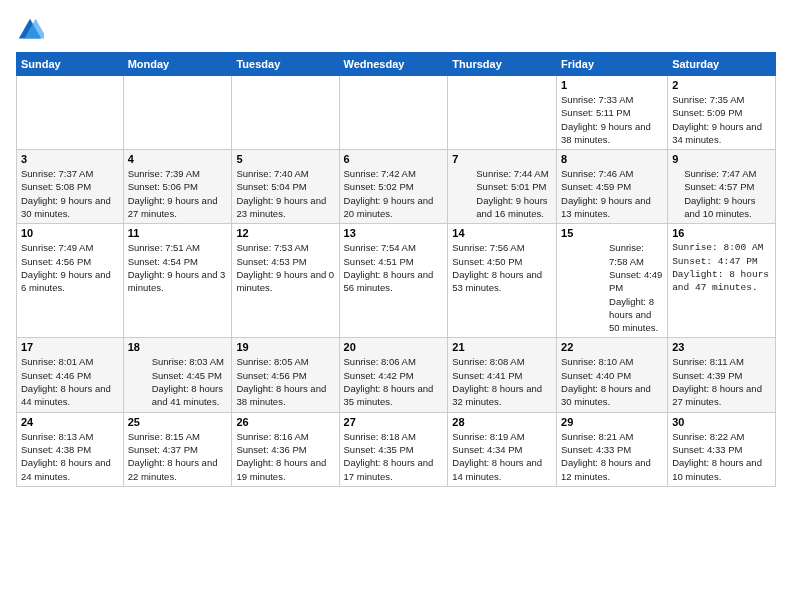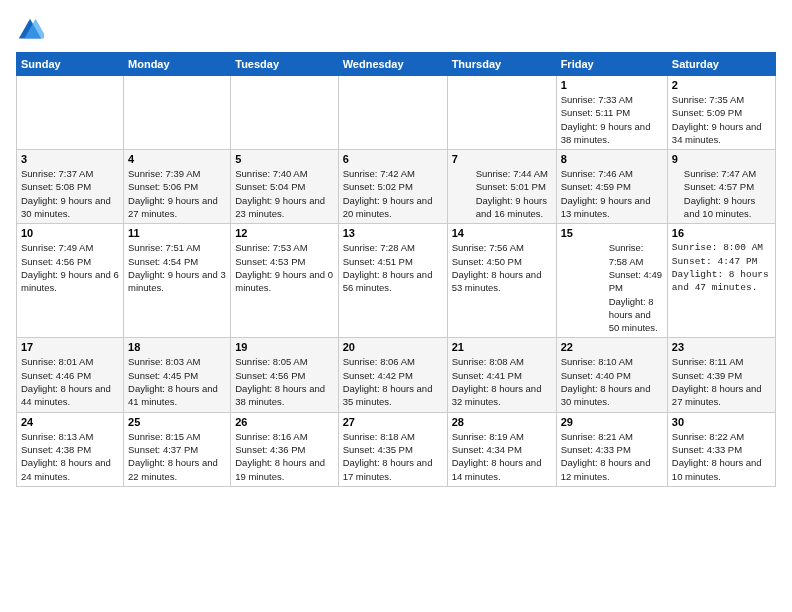--- a/index.html
+++ b/index.html
@@ -197,21 +197,21 @@
 Daylight: 9 hours and 3 minutes.</div>
         </td>
         <td>
           <span class="day-number">12</span>
           <div class="day-info" style="white-space: pre-line;">Sunrise: 7:53 AM
 Sunset: 4:53 PM
 Daylight: 9 hours and 0 minutes.</div>
         </td>
         <td>
           <span class="day-number">13</span>
-          <div class="day-info" style="white-space: pre-line;">Sunrise: 7:28 AM
+          <div class="day-info" style="white-space: pre-line;">Sunrise: 7:54 AM
 Sunset: 4:51 PM
 Daylight: 8 hours and 56 minutes.</div>
         </td>
         <td>
           <span class="day-number">14</span>
           <div class="day-info" style="white-space: pre-line;">Sunrise: 7:56 AM
 Sunset: 4:50 PM
 Daylight: 8 hours and 53 minutes.</div>
         </td>
         <td>
@@ -229,21 +229,21 @@
       </tr>
       <tr>
         <td>
           <span class="day-number">17</span>
           <div class="day-info" style="white-space: pre-line;">Sunrise: 8:01 AM
 Sunset: 4:46 PM
 Daylight: 8 hours and 44 minutes.</div>
         </td>
         <td>
           <span class="day-number">18</span>
-          <div class="day-info" style="white-space: pre-line;">Sunrise: 8:03 AM
+          <div class="day-info" style="white-space: pre-line; margin-left: 24px;">Sunrise: 8:03 AM
 Sunset: 4:45 PM
 Daylight: 8 hours and 41 minutes.</div>
         </td>
         <td>
           <span class="day-number">19</span>
           <div class="day-info" style="white-space: pre-line;">Sunrise: 8:05 AM
 Sunset: 4:56 PM
 Daylight: 8 hours and 38 minutes.</div>
         </td>
         <td>

